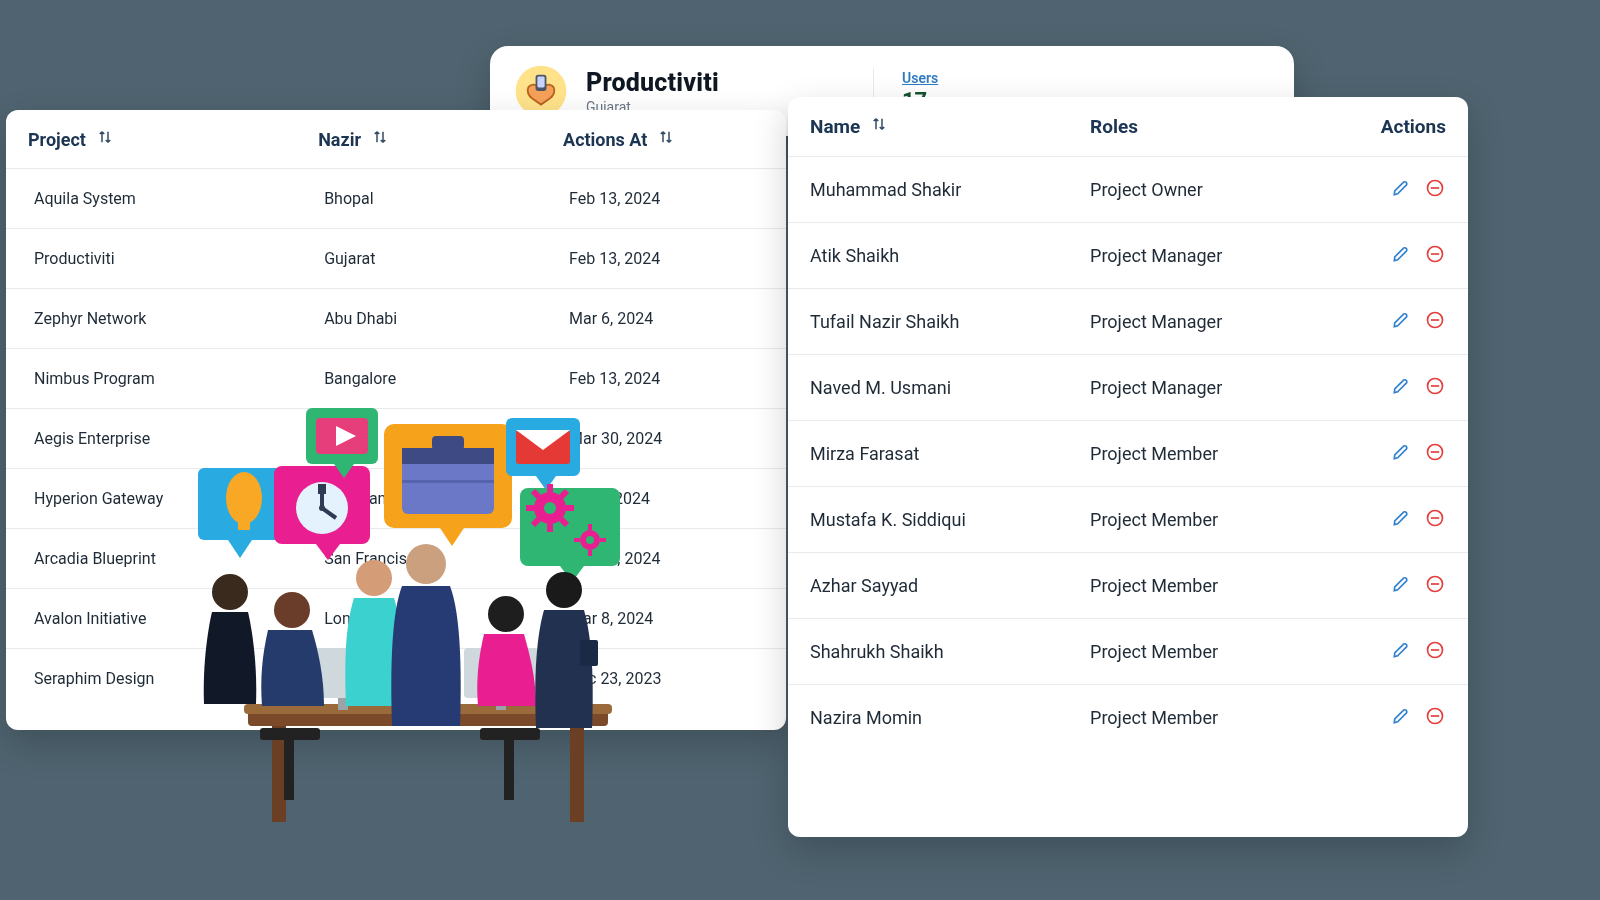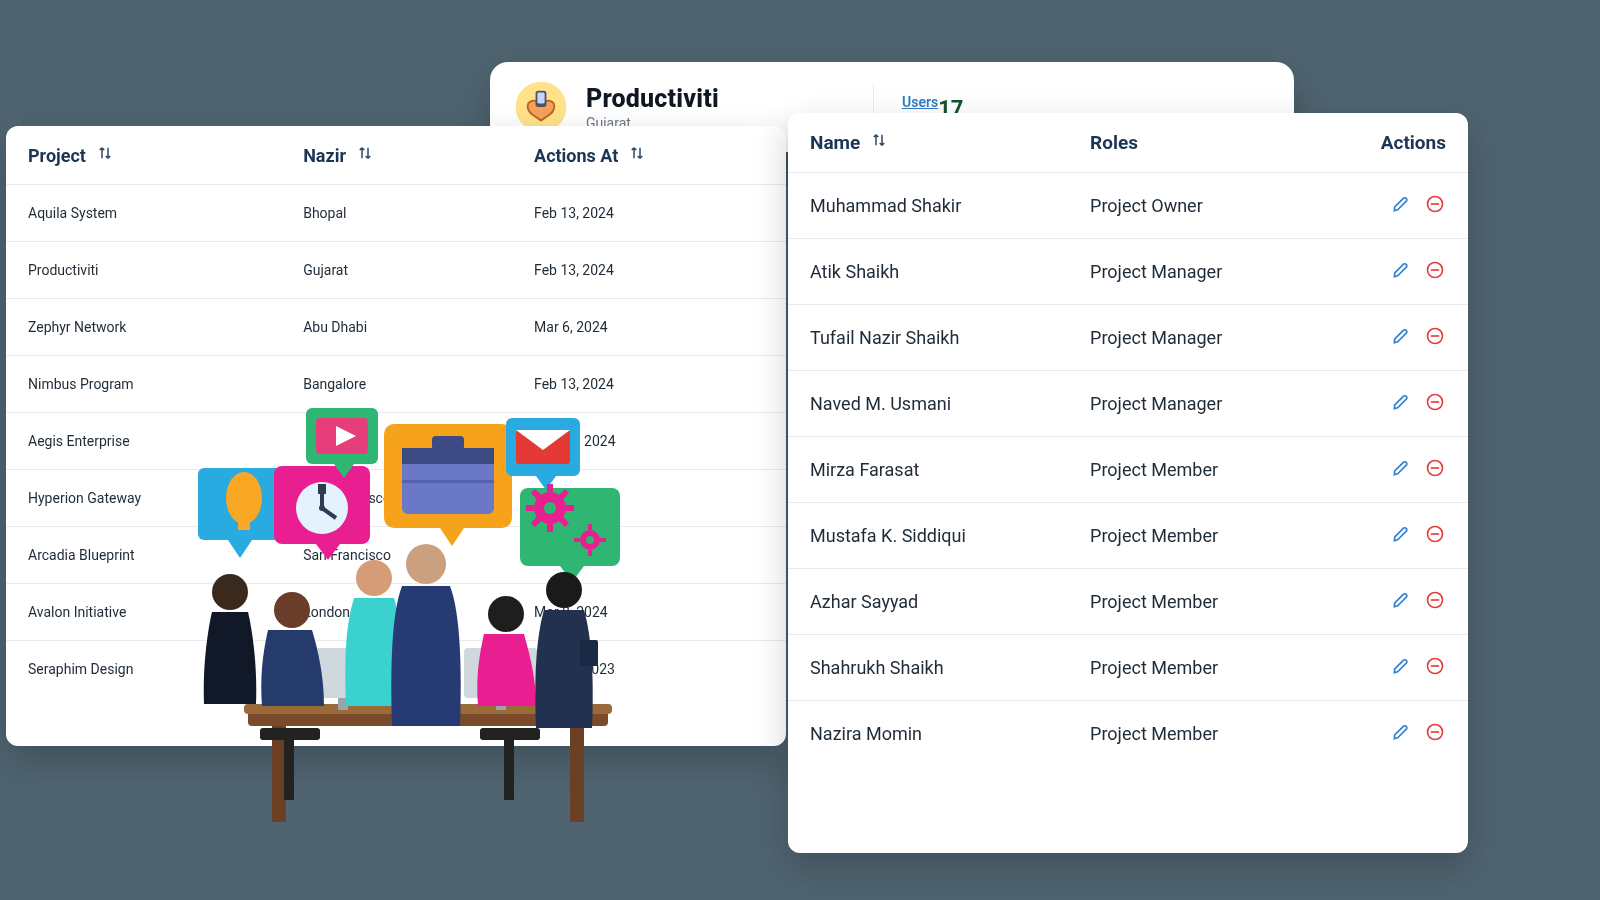--- a/index.html
+++ b/index.html
@@ -9,38 +9,38 @@
     --text:#1f2833;
     --muted:#6b7785;
     --hdr:#1c3553;
     --link:#2f7bc6;
     --red:#e53e3e;
     --blue:#3182ce;
   }
   html,body{margin:0;padding:0;background:var(--bg);font-family:-apple-system,BlinkMacSystemFont,"Segoe UI",Roboto,Helvetica,Arial,sans-serif;color:var(--text);}
   .stage{position:relative;width:1600px;height:900px;overflow:hidden}
 
-  .card{position:absolute;background:var(--card);border-radius:14px;box-shadow:0 14px 36px rgba(0,0,0,.20);margin-top:16px;}
+  .card{position:absolute;background:var(--card);border-radius:14px;box-shadow:0 14px 36px rgba(0,0,0,.20);}
 
   
   .projects-card{left:6px;top:110px;width:780px;height:620px;border-radius:12px}
   .tbl{width:100%;border-collapse:collapse}
   .tbl th{font-weight:700;color:var(--hdr);text-align:left;font-size:18px;padding:18px 22px}
-  .tbl td{font-size:14px;padding:20px 22px;color:#1f2b37}
+  .tbl td{font-size:16px;padding:20px 28px;color:#1f2b37}
   .row{border-top:1px solid var(--border)}
   .th-sort{display:inline-flex;align-items:center;gap:10px}
   .sort-icon svg{width:18px;height:18px;stroke:#314a64;stroke-width:2;fill:none}
 
   
   .project-header{left:490px;top:46px;width:760px;height:90px;border-radius:18px;display:flex;align-items:center;gap:16px;padding:0 22px}
   .logo-ico{width:58px;height:58px;display:flex;align-items:center;justify-content:center}
   .ph-title{font-weight:800;font-size:25px;letter-spacing:.2px;color:#0f1722}
   .ph-sub{font-size:14px;color:var(--muted);margin-top:2px}
   .ph-sep{width:1px;height:46px;background:var(--border);margin:0 12px 0 auto}
-  .ph-right{display:flex;flex-direction:row;align-items:flex-start;min-width:80px;padding-right:290px}
+  .ph-right{display:flex;flex-direction:column;align-items:flex-start;min-width:80px;padding-right:290px}
   .ph-users-label{color:var(--link);font-size:14px;font-weight:600;text-decoration:underline}
   .ph-users-count{font-size:22px;font-weight:700;color:#14532d;margin-top:2px}
 
   
   .users-card{left:788px;top:97px;width:680px;height:740px;border-radius:12px}
   .u-tbl{width:100%;border-collapse:collapse}
   .u-tbl th{font-weight:700;color:var(--hdr);text-align:left;font-size:19px;padding:18px 22px}
   .u-tbl th.actions{ text-align:right }
   .u-tbl td{font-size:18px;padding:20px 22px;color:#1f2b37}
   .u-tbl td.actions{ text-align:right; white-space:nowrap }

